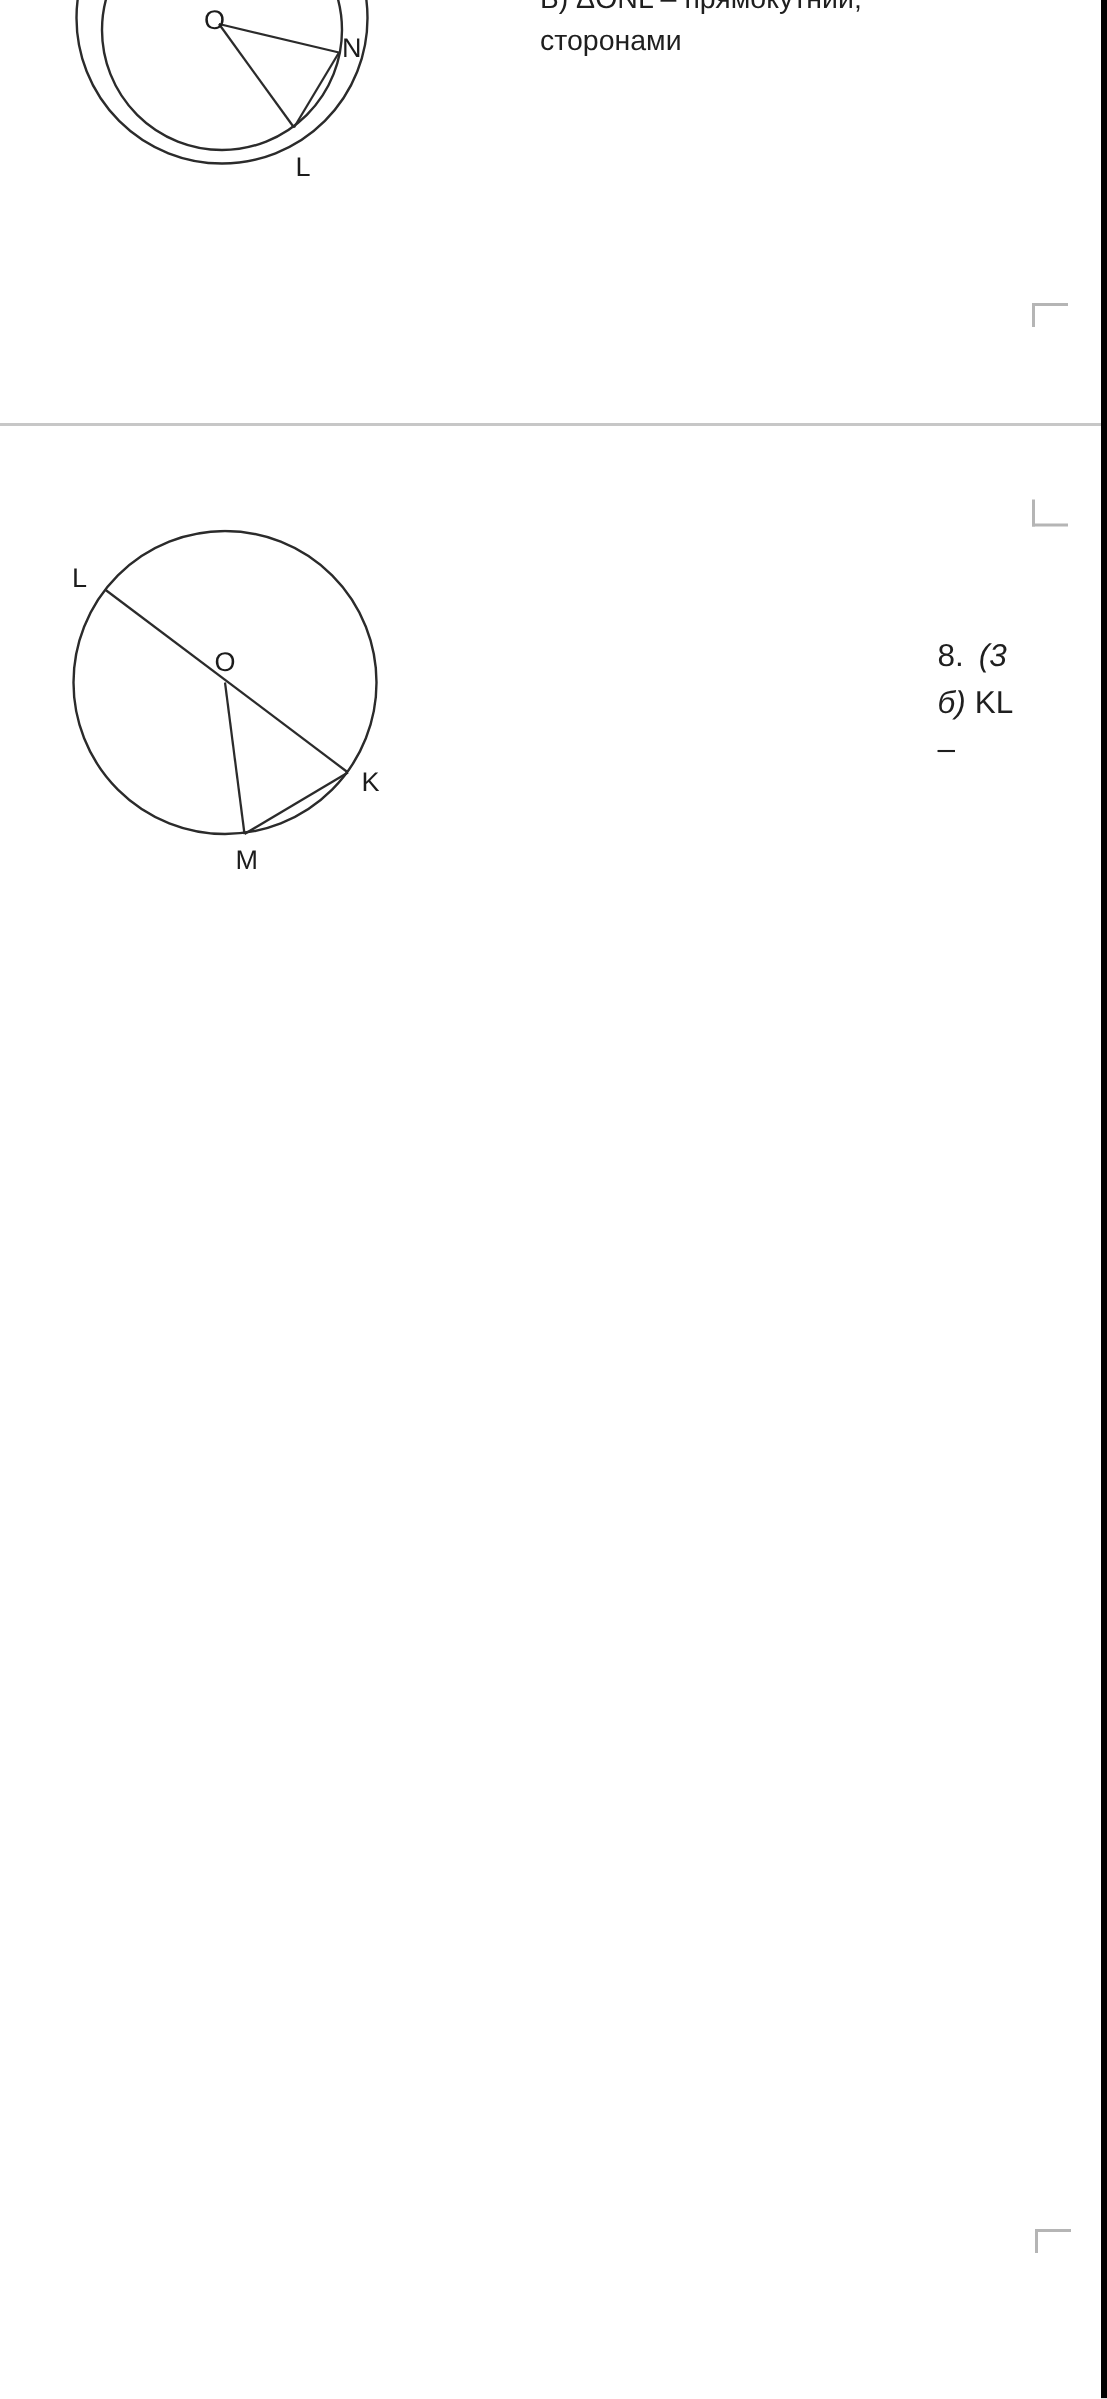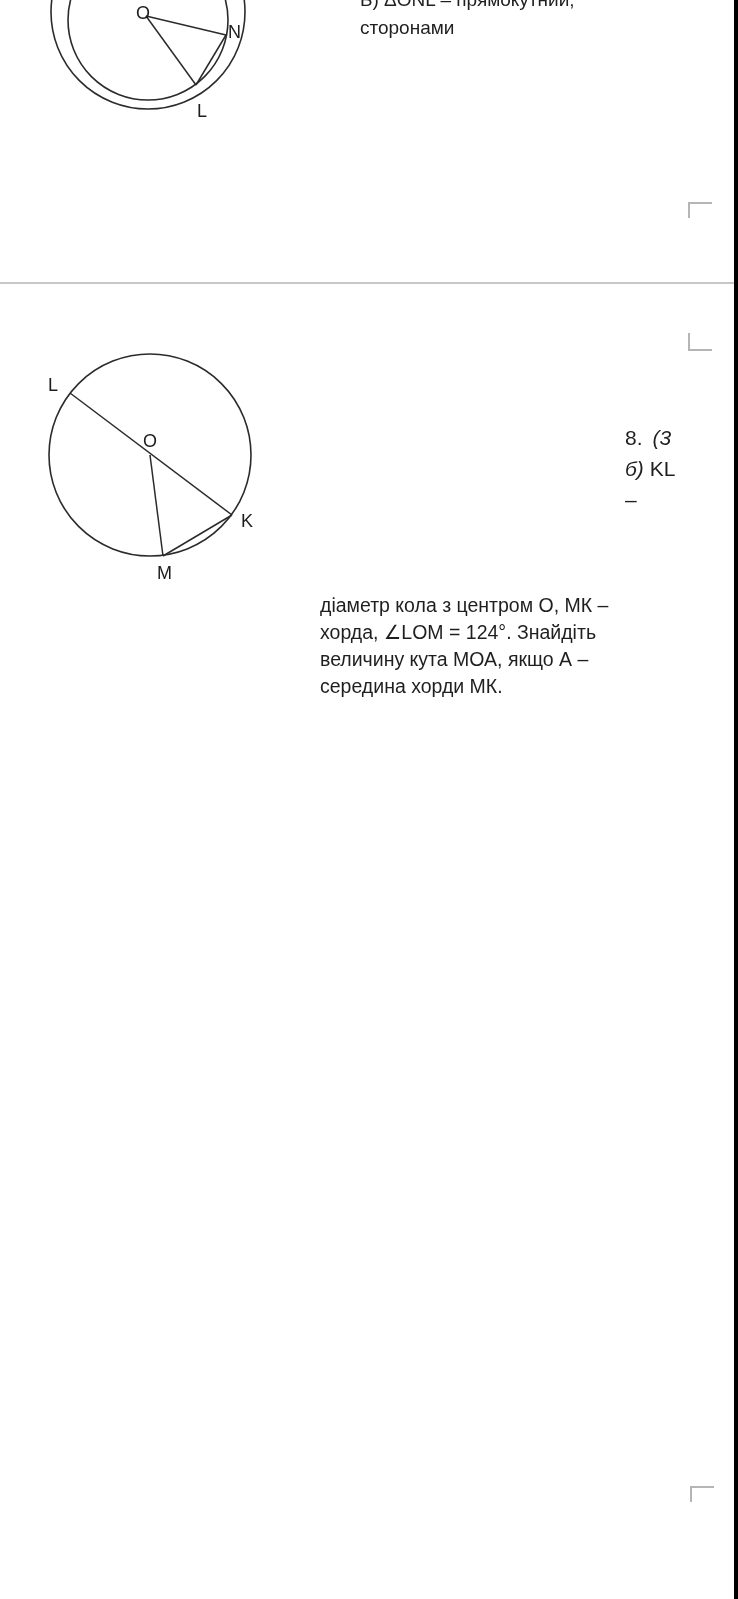--- a/index.html
+++ b/index.html
@@ -125,20 +125,16 @@
       <span>8.</span><span class="sp"></span><span class="it">(3</span>
     </div>
     <div class="row">
       <span class="it">б)</span><span class="sp" style="width:6px;"></span><span>KL</span>
     </div>
     <div class="row">
       <span>–</span>
     </div>
   </div>
 
-  <div class="p8-body">діаметр кола з центром О, МК –
-хорда, ∠LOM = 124°. Знайдіть
-величину кута МОА, якщо А –
-середина хорди МК.</div>
 
   <div class="edge-bar"></div>
 
 </div>
 
 </body></html>

